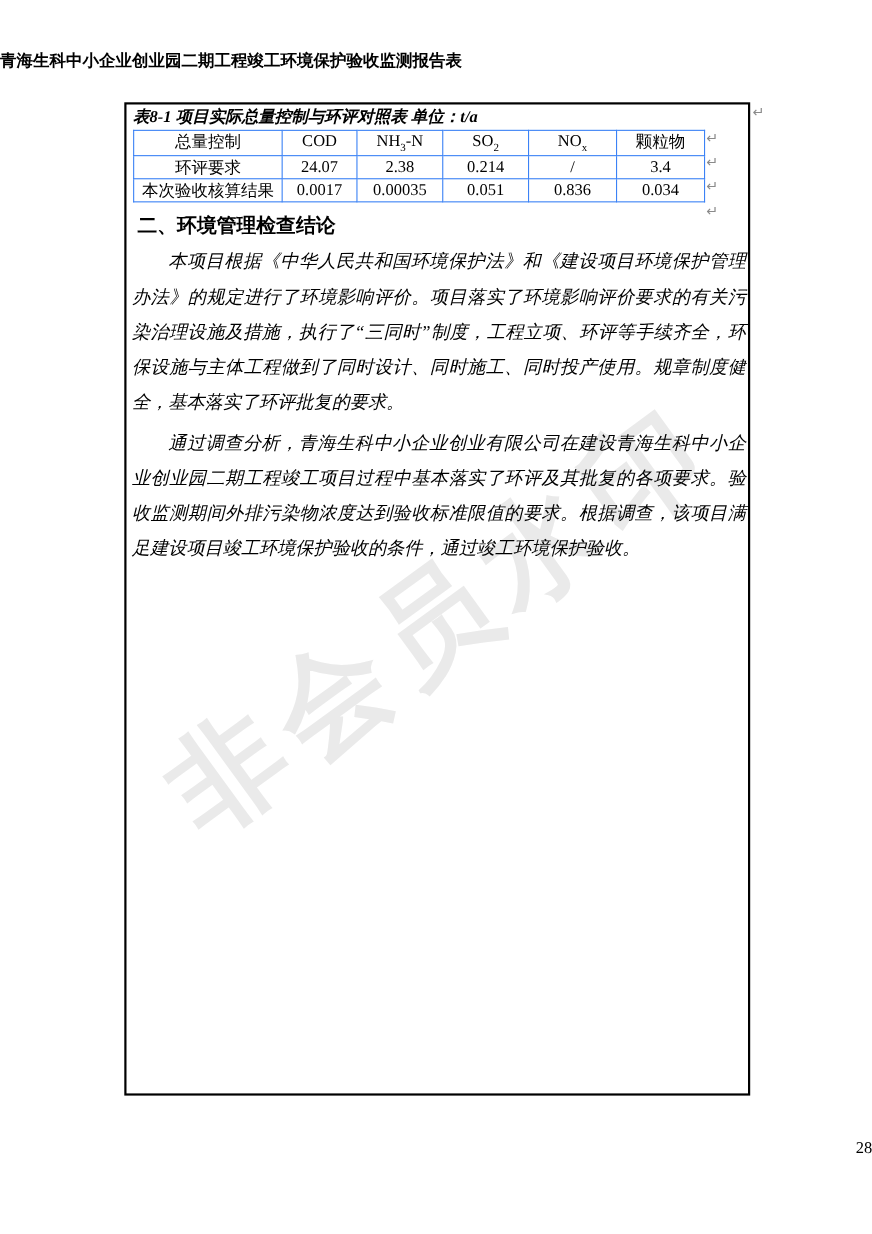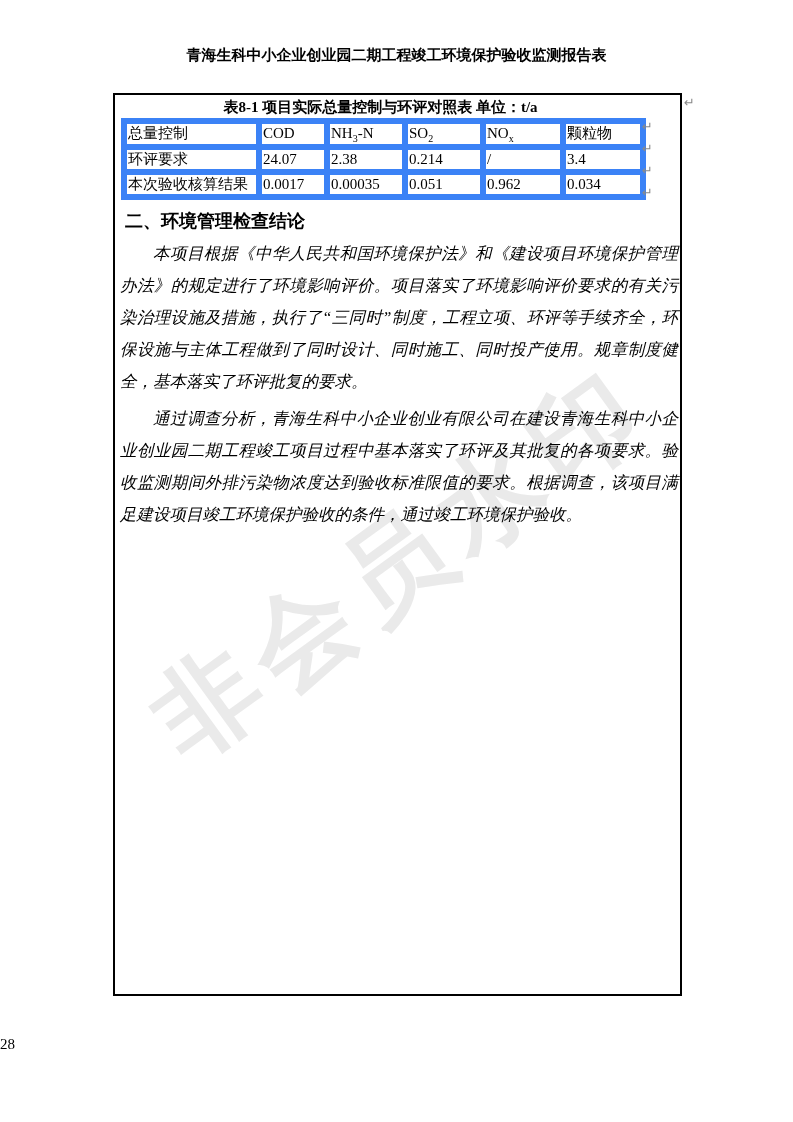--- a/index.html
+++ b/index.html
@@ -8,21 +8,20 @@
     position:relative;
     background:#ffffff;
     color:#000;
     font-family:"Liberation Serif","DejaVu Serif",serif;
     overflow:hidden;
   }
 
   .doc-title {
     position:absolute;
     top:46px; left:0; width:100%;
-    text-align:center;
     font-size:15px;
     font-weight:bold;
     z-index:2;
   }
 
   .content-box {
     position:absolute;
     left:113px; top:93px;
     width:569px; height:903px;
     border:2px solid #000;
@@ -44,35 +43,36 @@
     white-space:nowrap;
     z-index:0;
     user-select:none;
   }
 
   .inner { position:relative; z-index:1; }
 
   .table-title {
     margin:1px 0 0 6px;
     width:519px;
-    text-align:center;
     font-weight:bold;
     font-size:15px;
     height:22px;
     line-height:22px;
+    font-style:italic;
   }
 
   table.totals {
     border-collapse:collapse;
     table-layout:fixed;
     margin-left:6px;
     width:519px;
   }
   table.totals td {
-    border:6px solid #3b82f6;
+    border:1px solid #3b82f6;
+    text-align:center;
     vertical-align:middle;
     font-size:15px;
     height:21px;
     padding:0 1px;
     overflow:hidden;
     white-space:nowrap;
   }
   table.totals tr.hdr td { height:23px; }
   table.totals sub { font-size:10px; }
 
@@ -103,21 +103,21 @@
   }
   .pm0 { left:684px; top:96px; }
   .pm1 { left:642px; top:120px; }
   .pm2 { left:642px; top:142px; }
   .pm3 { left:642px; top:164px; }
   .pm4 { left:642px; top:186px; }
 
   .page-number {
     position:absolute;
     top:1036px; left:0; width:100%;
-    text-align:left;
+    text-align:right;
     font-size:15px;
   }
 </style>
 </head>
 <body>
 
 <div class="doc-title">青海生科中小企业创业园二期工程竣工环境保护验收监测报告表</div>
 
 <div class="content-box">
   <div class="watermark">非会员水印</div>
@@ -150,21 +150,21 @@
         <td>2.38</td>
         <td>0.214</td>
         <td>/</td>
         <td>3.4</td>
       </tr>
       <tr>
         <td>本次验收核算结果</td>
         <td>0.0017</td>
         <td>0.00035</td>
         <td>0.051</td>
-        <td>0.962</td>
+        <td>0.836</td>
         <td>0.034</td>
       </tr>
     </tbody>
       </table>
 
     <div class="sec-heading">二、环境管理检查结论</div>
     <div class="para">本项目根据《中华人民共和国环境保护法》和《建设项目环境保护管理办法》的规定进行了环境影响评价。项目落实了环境影响评价要求的有关污染治理设施及措施，执行了“三同时”制度，工程立项、环评等手续齐全，环保设施与主体工程做到了同时设计、同时施工、同时投产使用。规章制度健全，基本落实了环评批复的要求。</div>
 
     <div class="para">通过调查分析，青海生科中小企业创业有限公司在建设青海生科中小企业创业园二期工程竣工项目过程中基本落实了环评及其批复的各项要求。验收监测期间外排污染物浓度达到验收标准限值的要求。根据调查，该项目满足建设项目竣工环境保护验收的条件，通过竣工环境保护验收。</div>
 

